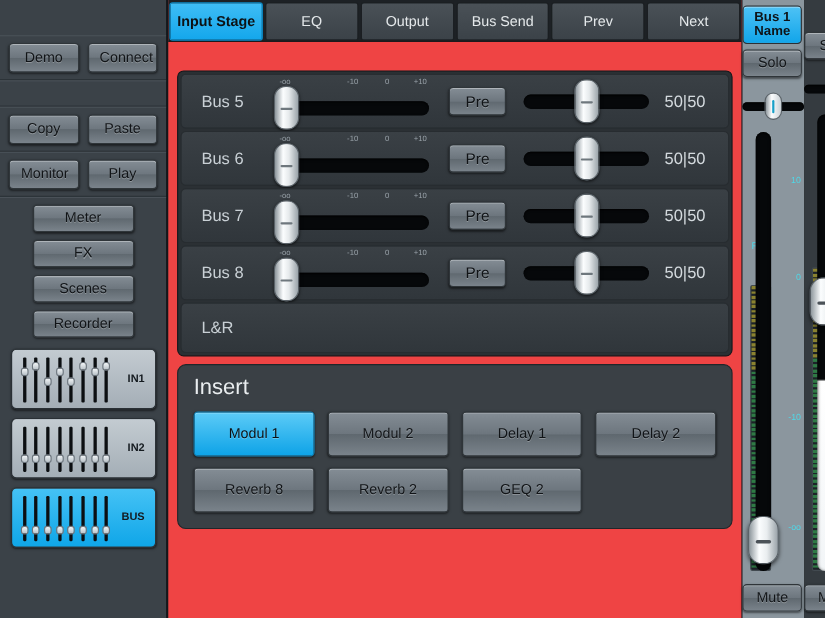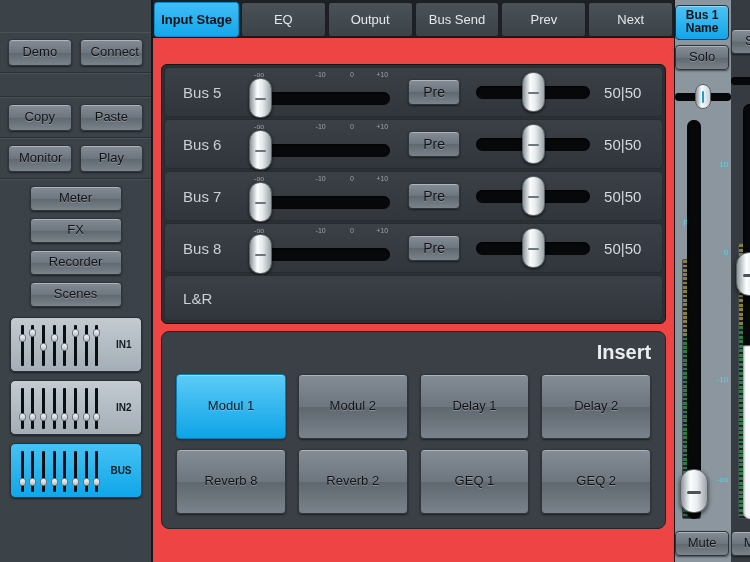--- a/index.html
+++ b/index.html
@@ -280,33 +280,32 @@
 
   
   .insertbox {
     margin-top: 7px;
     background: #3a4045;
     border: 1px solid #21262a;
     border-radius: 8px;
     padding: 9px 14px 14px 14px;
   }
   .insert-title {
-    text-align: right;
+    text-align: left;
     color: #e9edef;
     font-size: 20px;
     margin-bottom: 10px;
-    font-weight: bold;
   }
   .insert-grid {
     display: grid;
     grid-template-columns: repeat(4, 1fr);
     gap: 10px 12px;
   }
   .insert-grid .btn {
-    padding: 24px 0;
+    padding: 12px 0;
     font-size: 13px;
   }
   .insert-grid .btn.on {
     background: linear-gradient(to bottom, #5ccbf7 0%, #0ea3e7 100%);
     color: #0c1114;
     border-color: #0a7fb4;
   }
 
   
   .rightwrap {
@@ -496,22 +495,22 @@
     </div>
 
     <div class="sb-group">
       <div class="btn">Monitor</div>
       <div class="btn">Play</div>
     </div>
 
     <div class="sb-stack">
       <div class="btn">Meter</div>
       <div class="btn">FX</div>
+      <div class="btn">Scenes</div>
       <div class="btn">Recorder</div>
-      <div class="btn">Scenes</div>
     </div>
 
     <div class="thumbs">
       <div class="thumb">
         <div class="mini" id="mini1">
             <div class="mini-strip">
               <i></i>
               <b style="top: 9.9px;"></b>
             </div>
             <div class="mini-strip">
@@ -718,21 +717,20 @@
 
       <div class="insertbox">
         <div class="insert-title">Insert</div>
         <div class="insert-grid" id="insertgrid">
             <div class="btn on">Modul 1</div>
             <div class="btn">Modul 2</div>
             <div class="btn">Delay 1</div>
             <div class="btn">Delay 2</div>
             <div class="btn">Reverb 8</div>
             <div class="btn">Reverb 2</div>
-            <div class="btn">GEQ 1</div>
             <div class="btn">GEQ 2</div>
           </div>
       </div>
     </div>
   </div>
 
   <div class="rightwrap">
 
     <div class="chanstrip bus">
       <div class="cs-name">

